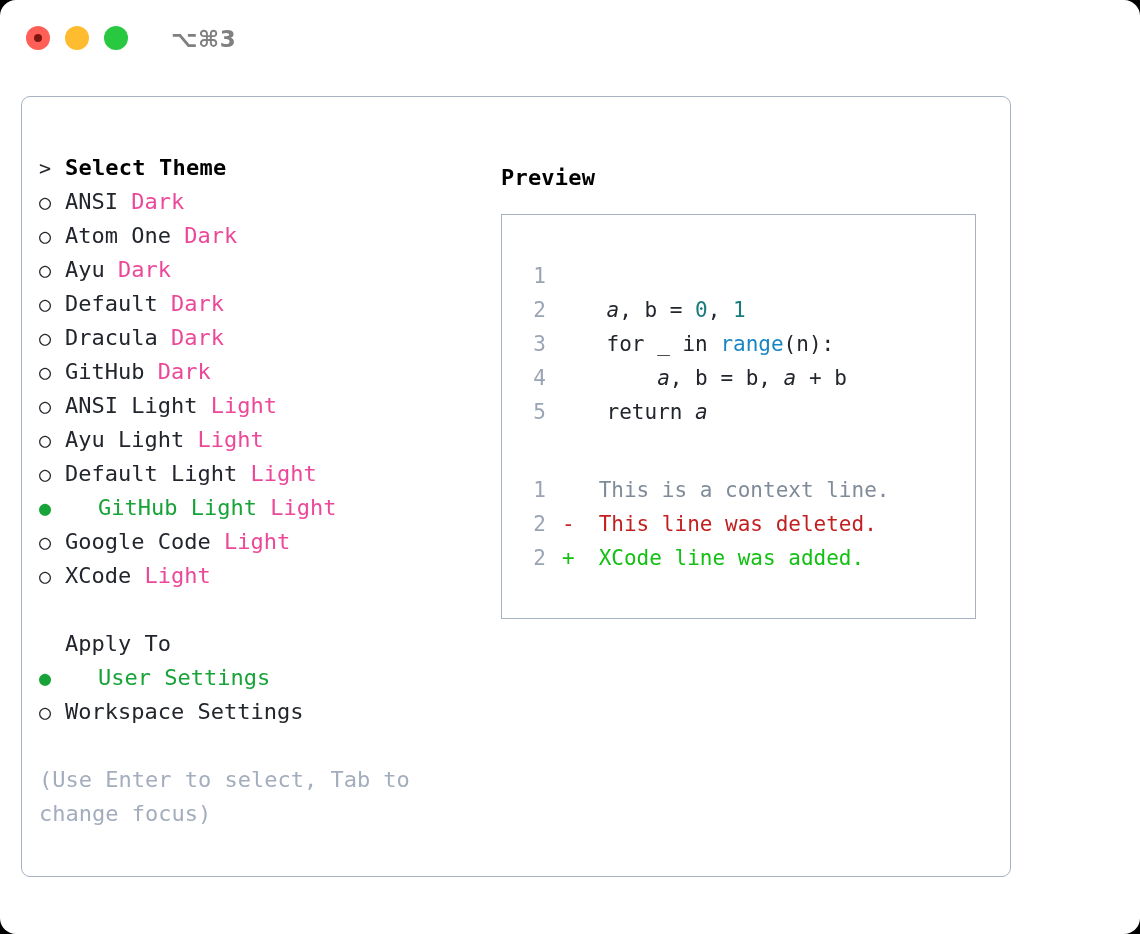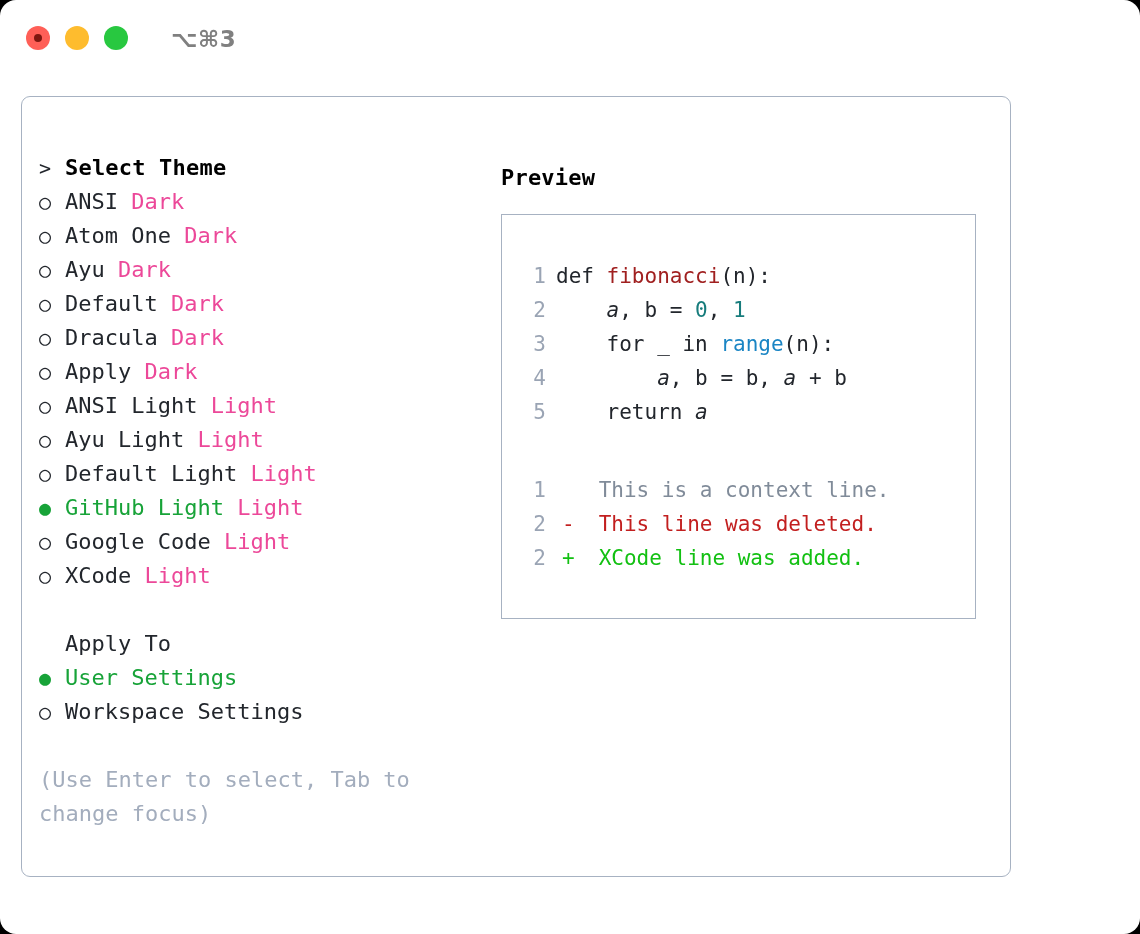--- a/index.html
+++ b/index.html
@@ -103,21 +103,21 @@
   .marker {
     width: 26px;
     flex: 0 0 26px;
     font-size: 20px;
     color: #22262c;
     line-height: 34px;
   }
   .marker.sel { color: #17a338; }
   .marker.blank { color: transparent; }
   .row-title { color: #22262c; text-align: right; }
-  .row-title.sel { color: #17a338; }
+  .row-title.sel { color: #17a338; margin-left: 33px; }
   .row-head {
     font-weight: bold;
     color: #000000;
     letter-spacing: 0.2px;
   }
   .row-suffix {
     color: #ec4899;
     padding-left: 0;
   }
   .spacer-row { height: 34px; }
@@ -217,21 +217,21 @@
           <span class="marker">&gt;</span>
           <span class="row-head">Select Theme</span>
         </div>
 
         <div id="theme-items">
             <div class="list-row"><span class="marker">○</span><span class="row-title">ANSI</span><span class="row-suffix"> Dark</span></div>
             <div class="list-row"><span class="marker">○</span><span class="row-title">Atom One</span><span class="row-suffix"> Dark</span></div>
             <div class="list-row"><span class="marker">○</span><span class="row-title">Ayu</span><span class="row-suffix"> Dark</span></div>
             <div class="list-row"><span class="marker">○</span><span class="row-title">Default</span><span class="row-suffix"> Dark</span></div>
             <div class="list-row"><span class="marker">○</span><span class="row-title">Dracula</span><span class="row-suffix"> Dark</span></div>
-            <div class="list-row"><span class="marker">○</span><span class="row-title">Apply</span><span class="row-suffix"> Dark</span></div>
+            <div class="list-row"><span class="marker">○</span><span class="row-title">GitHub</span><span class="row-suffix"> Dark</span></div>
             <div class="list-row"><span class="marker">○</span><span class="row-title">ANSI Light</span><span class="row-suffix"> Light</span></div>
             <div class="list-row"><span class="marker">○</span><span class="row-title">Ayu Light</span><span class="row-suffix"> Light</span></div>
             <div class="list-row"><span class="marker">○</span><span class="row-title">Default Light</span><span class="row-suffix"> Light</span></div>
             <div class="list-row"><span class="marker sel">●</span><span class="row-title sel">GitHub Light</span><span class="row-suffix"> Light</span></div>
             <div class="list-row"><span class="marker">○</span><span class="row-title">Google Code</span><span class="row-suffix"> Light</span></div>
             <div class="list-row"><span class="marker">○</span><span class="row-title">XCode</span><span class="row-suffix"> Light</span></div>
           </div>
 
         <div class="spacer-row"></div>
 
@@ -245,21 +245,21 @@
             <div class="list-row"><span class="marker">○</span><span class="row-title">Workspace Settings</span></div>
           </div>
 
         <div class="hint">(Use Enter to select, Tab to change focus)</div>
       </div>
 
       <div class="right-col">
         <div class="preview-title">Preview</div>
         <div class="preview-box">
           <div id="code-lines">
-              <div class="code-line"><span class="lineno">1</span><span class="code-text"><span class="tok-kw">def </span><span class="tok-fn">fibonacci</span><span class="tok-plain">(n):</span></span></div>
+              <div class="code-line"><span class="lineno">1</span></div>
               <div class="code-line"><span class="lineno">2</span><span class="code-text"><span class="tok-plain">    </span><span class="tok-var">a</span><span class="tok-plain">, b = </span><span class="tok-num">0</span><span class="tok-plain">, </span><span class="tok-num">1</span></span></div>
               <div class="code-line"><span class="lineno">3</span><span class="code-text"><span class="tok-plain">    for _ in </span><span class="tok-builtin">range</span><span class="tok-plain">(n):</span></span></div>
               <div class="code-line"><span class="lineno">4</span><span class="code-text"><span class="tok-plain">        </span><span class="tok-var">a</span><span class="tok-plain">, b = b, </span><span class="tok-var">a</span><span class="tok-plain"> + b</span></span></div>
               <div class="code-line"><span class="lineno">5</span><span class="code-text"><span class="tok-plain">    return </span><span class="tok-var">a</span></span></div>
             </div>
           <div class="diff-gap"></div>
           <div id="diff-lines">
               <div class="diff-line"><span class="lineno">1</span><span class="diff-sign diff-context"> </span><span class="diff-context"> This is a context line.</span></div>
               <div class="diff-line"><span class="lineno">2</span><span class="diff-sign diff-del">-</span><span class="diff-del"> This line was deleted.</span></div>
               <div class="diff-line"><span class="lineno">2</span><span class="diff-sign diff-add">+</span><span class="diff-add"> XCode line was added.</span></div>

